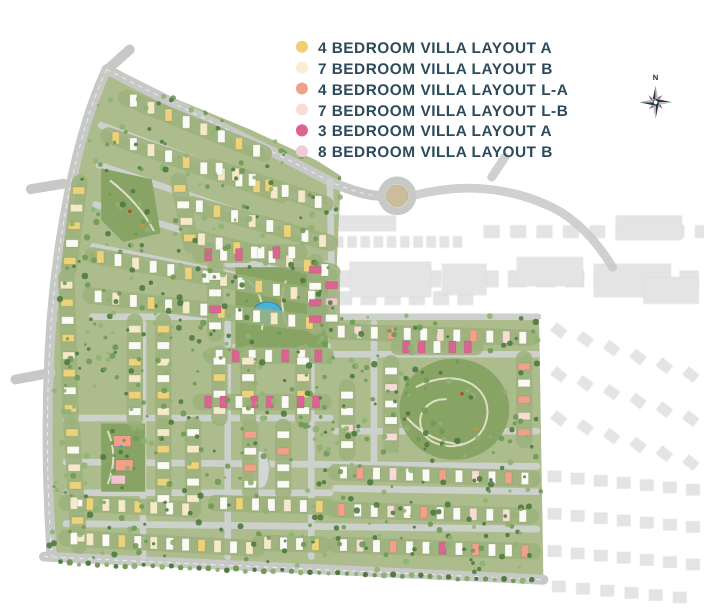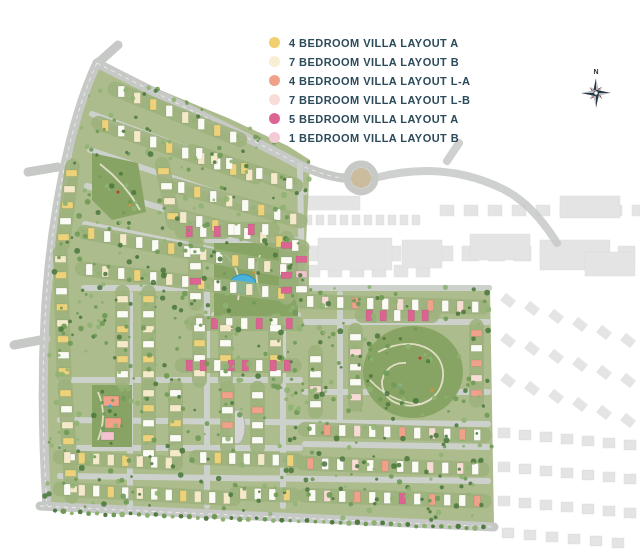--- a/index.html
+++ b/index.html
@@ -2,21 +2,21 @@
 <html><head>
 <meta charset="utf-8">
 <style>
   html,body{margin:0;padding:0;background:#fff;}
   .stage{position:relative;width:640px;height:558px;background:#ffffff;overflow:hidden;
          font-family:"Liberation Sans",sans-serif;}
   .map-svg{position:absolute;left:0;top:0;}
   .legend{position:absolute;left:269px;top:37px;display:flex;flex-direction:column;gap:8px;}
   .lrow{display:flex;align-items:center;gap:9px;height:11px;}
   .dot{width:11px;height:11px;border-radius:50%;flex:0 0 auto;}
-  .lbl{font-size:11px;font-weight:700;color:#2C4B5B;letter-spacing:.45px;white-space:nowrap;}
+  .lbl{font-size:14px;font-weight:700;color:#2C4B5B;letter-spacing:.45px;white-space:nowrap;}
   .compass{position:absolute;left:577px;top:68px;width:38px;text-align:center;}
   .compass .n{display:block;font-size:7px;font-weight:700;color:#26323E;line-height:8px;margin-bottom:0px;}
 </style>
 </head>
 <body>
 
 <div class="stage">
   <svg id="plan" class="map-svg" width="640" height="558" viewBox="0 0 640 558">
       <g opacity="0.45">
         <rect x="304" y="215" width="8" height="10" fill="#C2C2C2" stroke="#ADADAD" stroke-width="0.4"></rect>
@@ -1169,25 +1169,25 @@
       <div class="lrow">
         <span class="dot" style="background: rgb(239, 161, 137);"></span>
         <span class="lbl">4 BEDROOM VILLA LAYOUT L-A</span>
       </div>
       <div class="lrow">
         <span class="dot" style="background: rgb(248, 220, 214);"></span>
         <span class="lbl">7 BEDROOM VILLA LAYOUT L-B</span>
       </div>
       <div class="lrow">
         <span class="dot" style="background: rgb(219, 100, 146);"></span>
-        <span class="lbl">5 BEDROOM VILLA LAYOUT A</span>
+        <span class="lbl">3 BEDROOM VILLA LAYOUT A</span>
       </div>
       <div class="lrow">
         <span class="dot" style="background: rgb(244, 203, 212);"></span>
-        <span class="lbl">1 BEDROOM VILLA LAYOUT B</span>
+        <span class="lbl">8 BEDROOM VILLA LAYOUT B</span>
       </div>
     </div>
 
   <div class="compass">
     <span class="n">N</span>
     <svg id="rose" width="34" height="34" viewBox="0 0 34 34">
         <polygon points="23.36396103067893,10.63603896932107 17,17 14.737258300203049,14.737258300203047" fill="#8C393C"></polygon>
         <polygon points="23.36396103067893,10.63603896932107 17,17 19.26274169979695,19.26274169979695" fill="#CFD2D4"></polygon>
         <polygon points="23.36396103067893,23.36396103067893 17,17 19.26274169979695,14.737258300203047" fill="#8C393C"></polygon>
         <polygon points="23.36396103067893,23.36396103067893 17,17 14.737258300203049,19.26274169979695" fill="#CFD2D4"></polygon>

